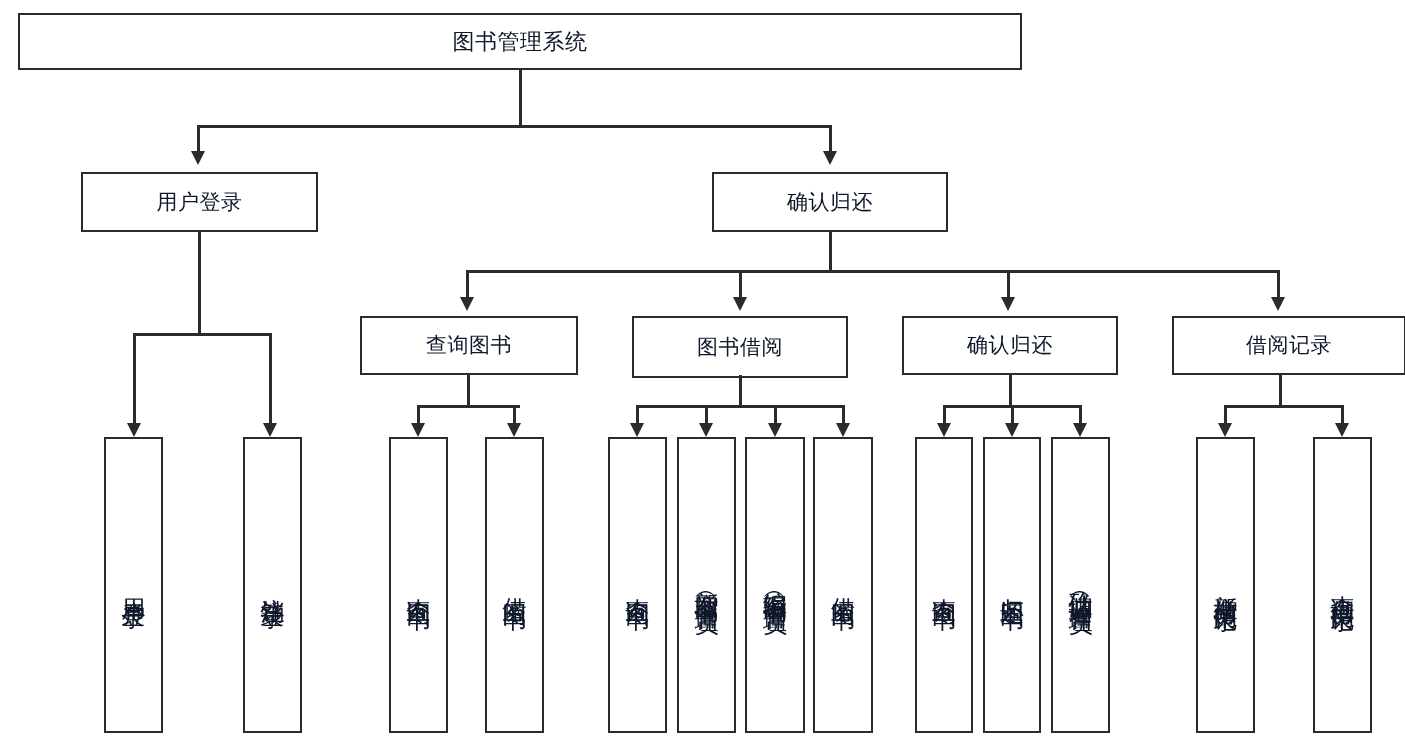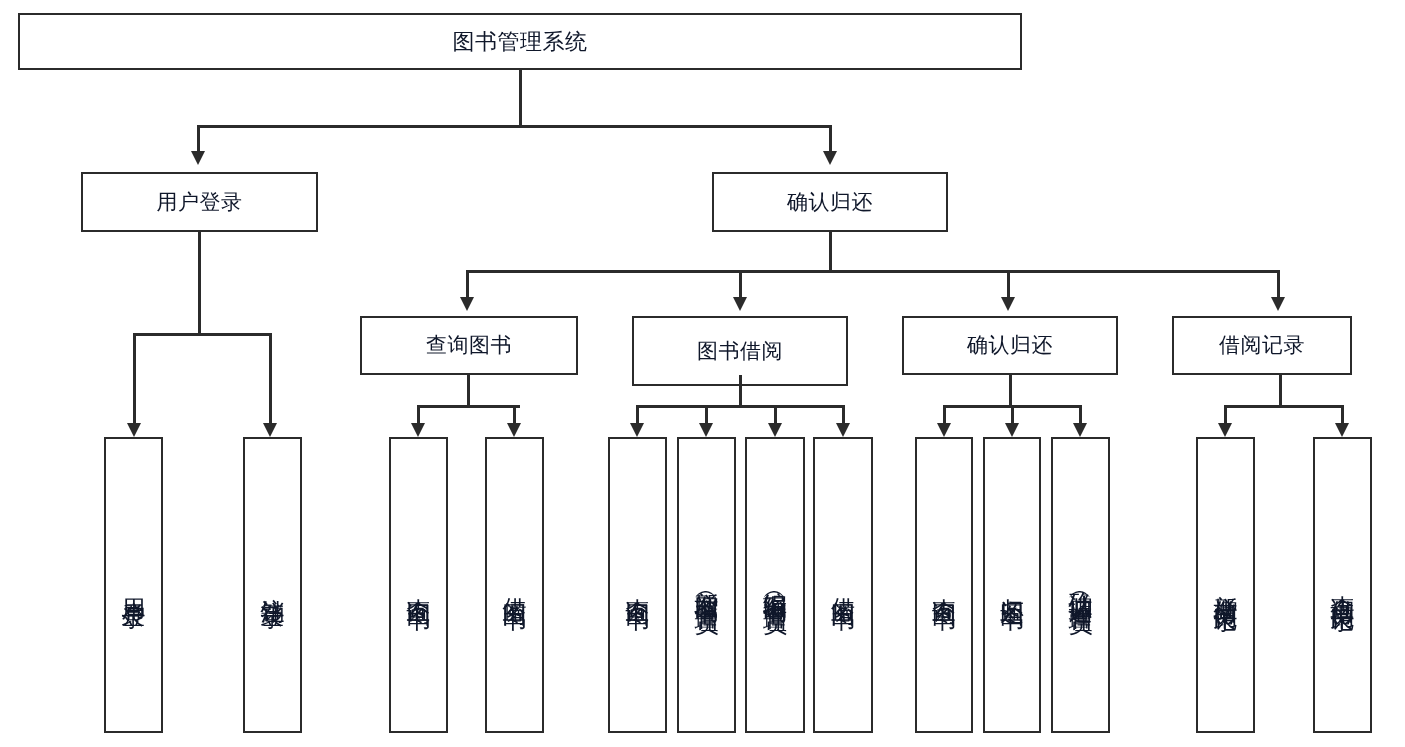--- a/index.html
+++ b/index.html
@@ -92,27 +92,27 @@
   <div class="edge v" style="left:739px;top:270px;height:27px;"></div>
   <div class="arrow" style="left:733px;top:297px;"></div>
   <div class="edge v" style="left:1007px;top:270px;height:27px;"></div>
   <div class="arrow" style="left:1001px;top:297px;"></div>
   <div class="edge v" style="left:1277px;top:270px;height:27px;"></div>
   <div class="arrow" style="left:1271px;top:297px;"></div>
 
   <div class="node h-node" style="left:360px;top:316px;width:218px;height:59px;">
     <span class="lbl">查询图书</span>
   </div>
-  <div class="node h-node" style="left:632px;top:316px;width:216px;height:70px;">
+  <div class="node h-node" style="left:632px;top:316px;width:216px;height:62px;">
     <span class="lbl">图书借阅</span>
   </div>
   <div class="node h-node" style="left:902px;top:316px;width:216px;height:59px;">
     <span class="lbl">确认归还</span>
   </div>
-  <div class="node h-node" style="left:1172px;top:316px;width:180px;height:59px;">
+  <div class="node h-node" style="left:1172px;top:316px;width:234px;height:59px;">
     <span class="lbl">借阅记录</span>
   </div>
 
   <div class="edge v" style="left:467px;top:375px;height:30px;"></div>
   <div class="edge h" style="left:417px;top:405px;width:103px;"></div>
   <div class="edge v" style="left:417px;top:405px;height:18px;"></div>
   <div class="arrow" style="left:411px;top:423px;"></div>
   <div class="edge v" style="left:513px;top:405px;height:18px;"></div>
   <div class="arrow" style="left:507px;top:423px;"></div>
 

